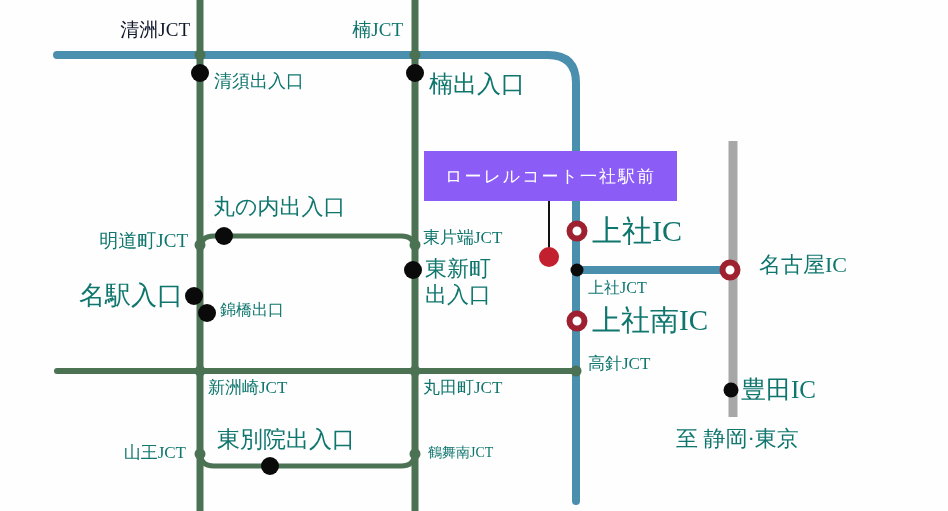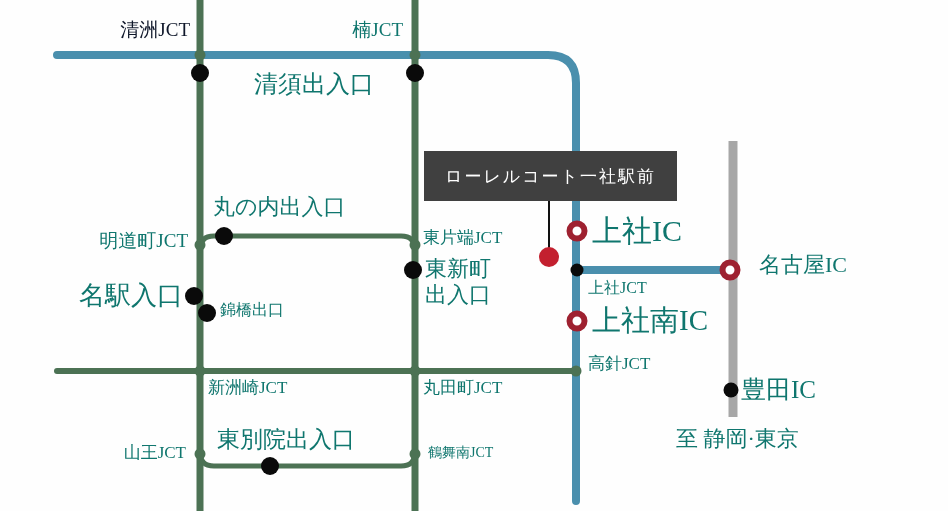--- a/index.html
+++ b/index.html
@@ -15,21 +15,21 @@
     position:absolute;
     color:#0f766e;
     line-height:1;
     white-space:nowrap;
     font-family:"Liberation Serif","DejaVu Serif",serif;
   }
   .lbl-green{color:#0f172a;}
   .property-box{
     position:absolute;
     left:424px;top:151px;width:253px;height:50px;
-    background:#404040;
+    background:#8b5cf6;
     display:flex;align-items:center;justify-content:center;
     color:#ffffff;
     font-size:17px;
     letter-spacing:2px;
   }
 </style>
 </head>
 <body>
 
 <div id="stage">
@@ -78,21 +78,22 @@
       <circle cx="577" cy="321" r="7.5"></circle>
     </g>
   </svg>
 
   <div class="property-box">
     <span>ローレルコート一社駅前</span>
   </div>
 
   <div class="lbl lbl-green" style="right:758px;top:20px;font-size:19px;">清洲JCT</div>
   <div class="lbl" style="right:545px;top:20px;font-size:19px;">楠JCT</div>
-  <div class="lbl" style="left:214px;top:72px;font-size:24px;margin-left:40px;">清須出入口</div>
+  <div class="lbl" style="left:214px;top:72px;font-size:18px;">清須出入口</div>
+  <div class="lbl" style="left:429px;top:72px;font-size:24px;">楠出入口</div>
   <div class="lbl" style="left:213px;top:196px;font-size:22px;">丸の内出入口</div>
   <div class="lbl" style="right:760px;top:231px;font-size:19px;">明道町JCT</div>
   <div class="lbl" style="left:423px;top:229px;font-size:17px;">東片端JCT</div>
   <div class="lbl" style="left:425px;top:258px;font-size:22px;">東新町</div>
   <div class="lbl" style="left:425px;top:284px;font-size:22px;">出入口</div>
   <div class="lbl" style="right:765px;top:283px;font-size:26px;">名駅入口</div>
   <div class="lbl" style="left:220px;top:302px;font-size:16px;">錦橋出口</div>
   <div class="lbl" style="left:592px;top:216px;font-size:30px;">上社IC</div>
   <div class="lbl" style="left:745px;top:254px;font-size:22px;margin-left:14px;">名古屋IC</div>
   <div class="lbl" style="left:588px;top:280px;font-size:16px;">上社JCT</div>

